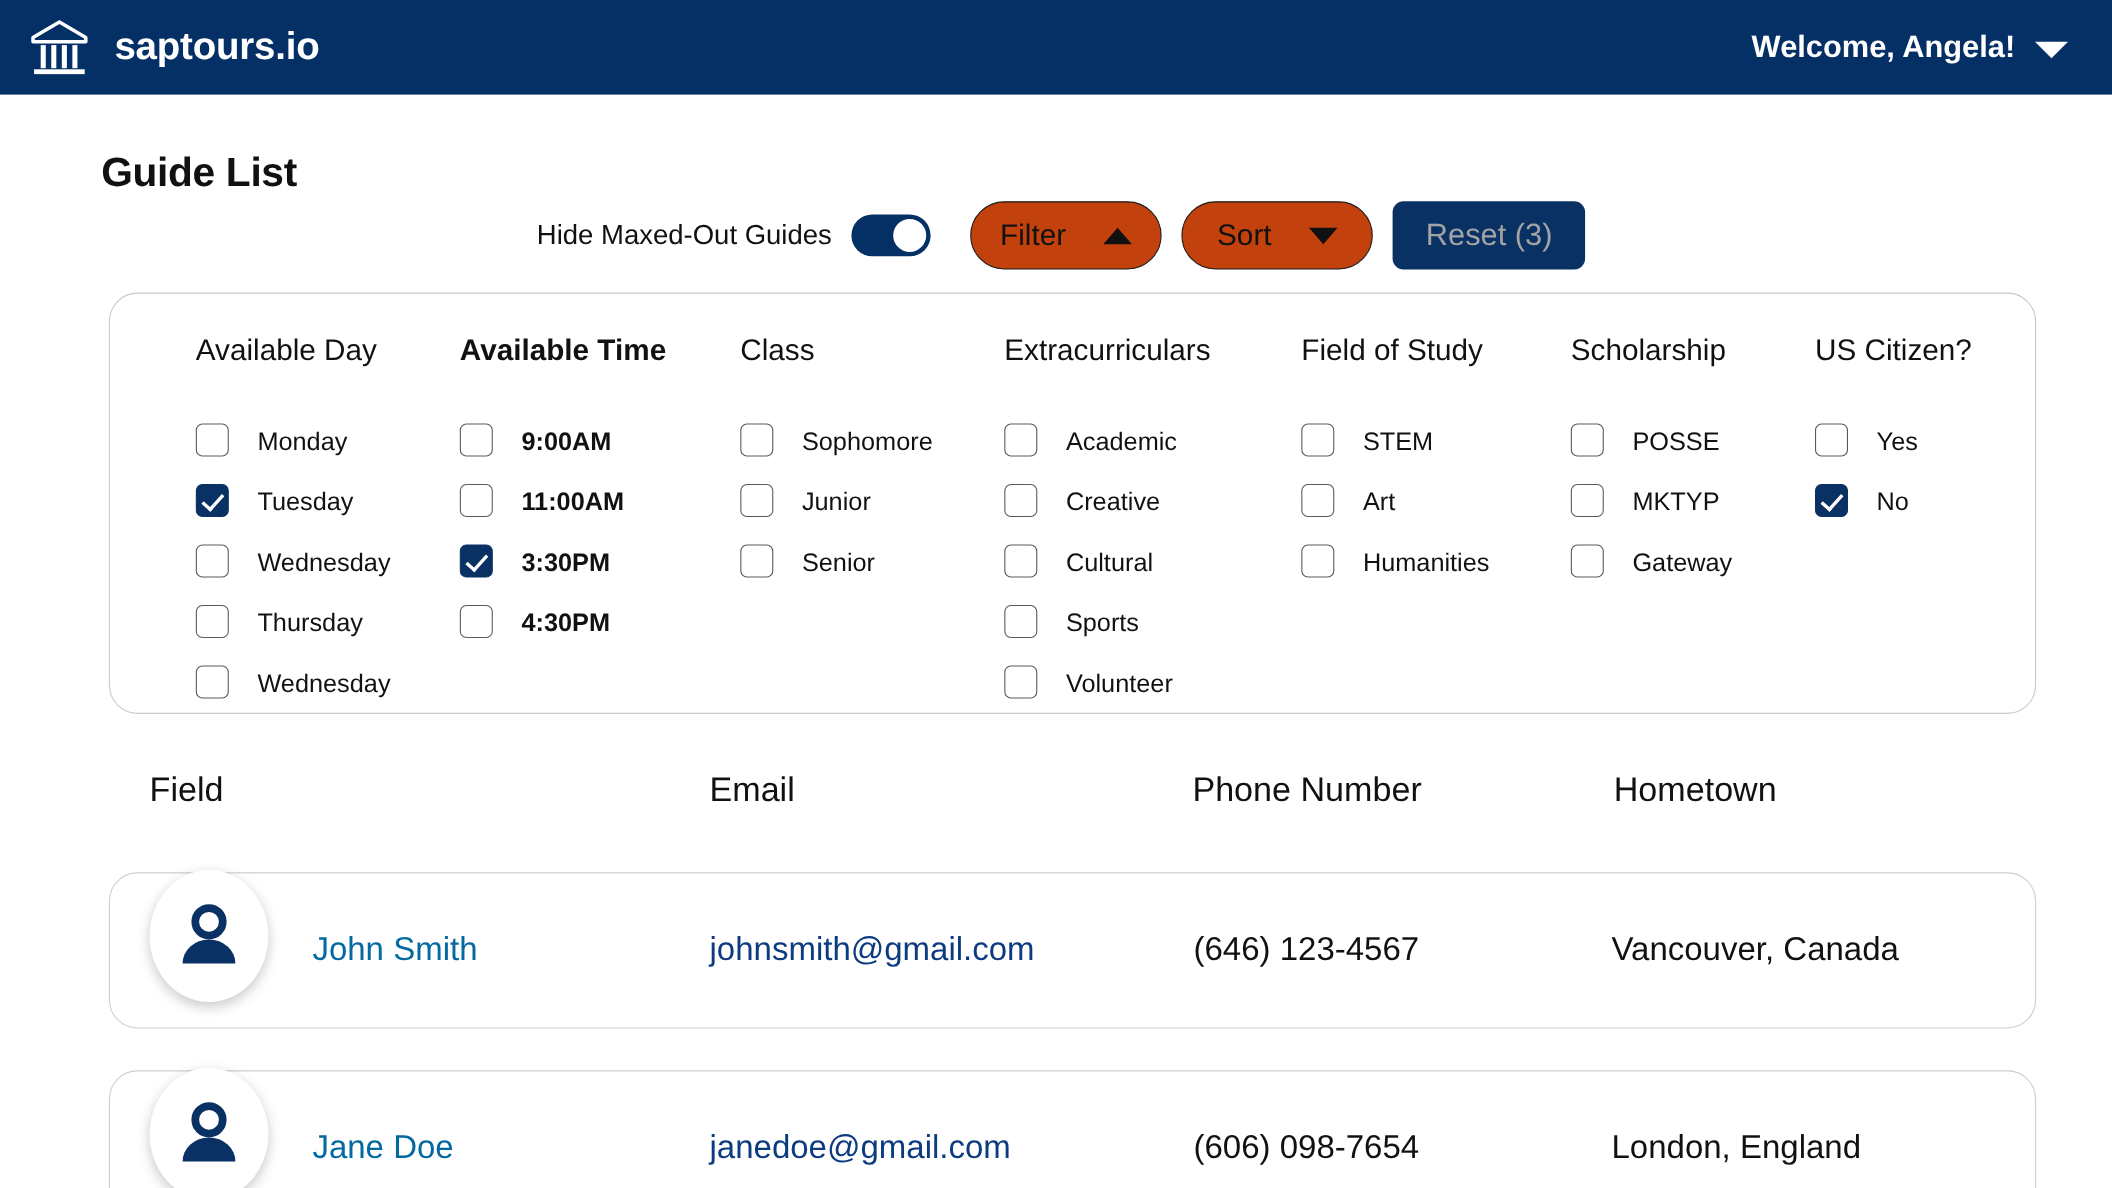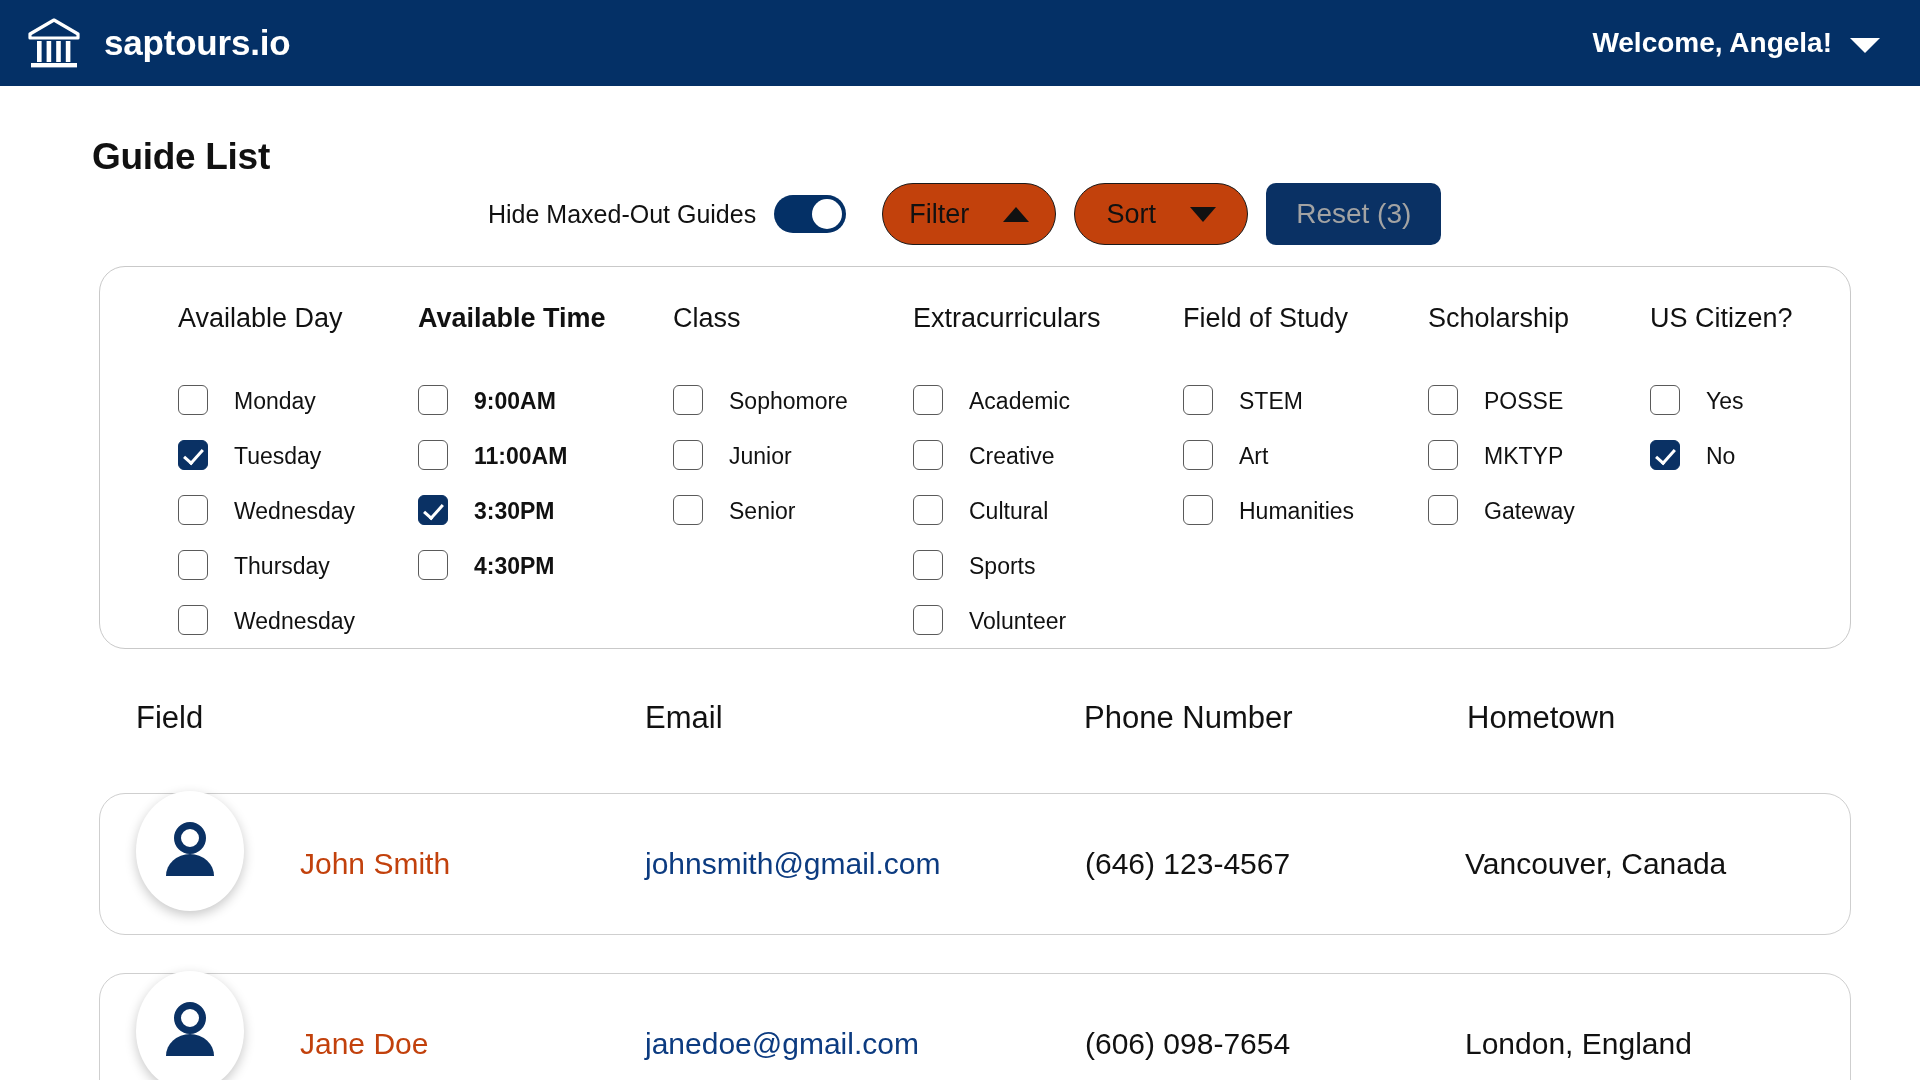--- a/index.html
+++ b/index.html
@@ -255,21 +255,21 @@
   }
   .avatar svg { width: 66px; height: 66px; display: block; }
 
   .cell {
     position: absolute;
     top: 50%;
     transform: translateY(-50%);
     font-size: 30px;
     white-space: nowrap;
   }
-  .cell-name  { left: 200px; color: #c2410c; }
+  .cell-name  { left: 184px; color: #0369a1; }
   .cell-email { left: 545px; color: #0c3b80; }
   .cell-phone { left: 985px; color: #111111; }
   .cell-home  { left: 1365px; color: #111111; }
 </style>
 </head>
 <body>
 
 <div class="topbar">
   <div class="brand">
     <span class="brand-icon">

